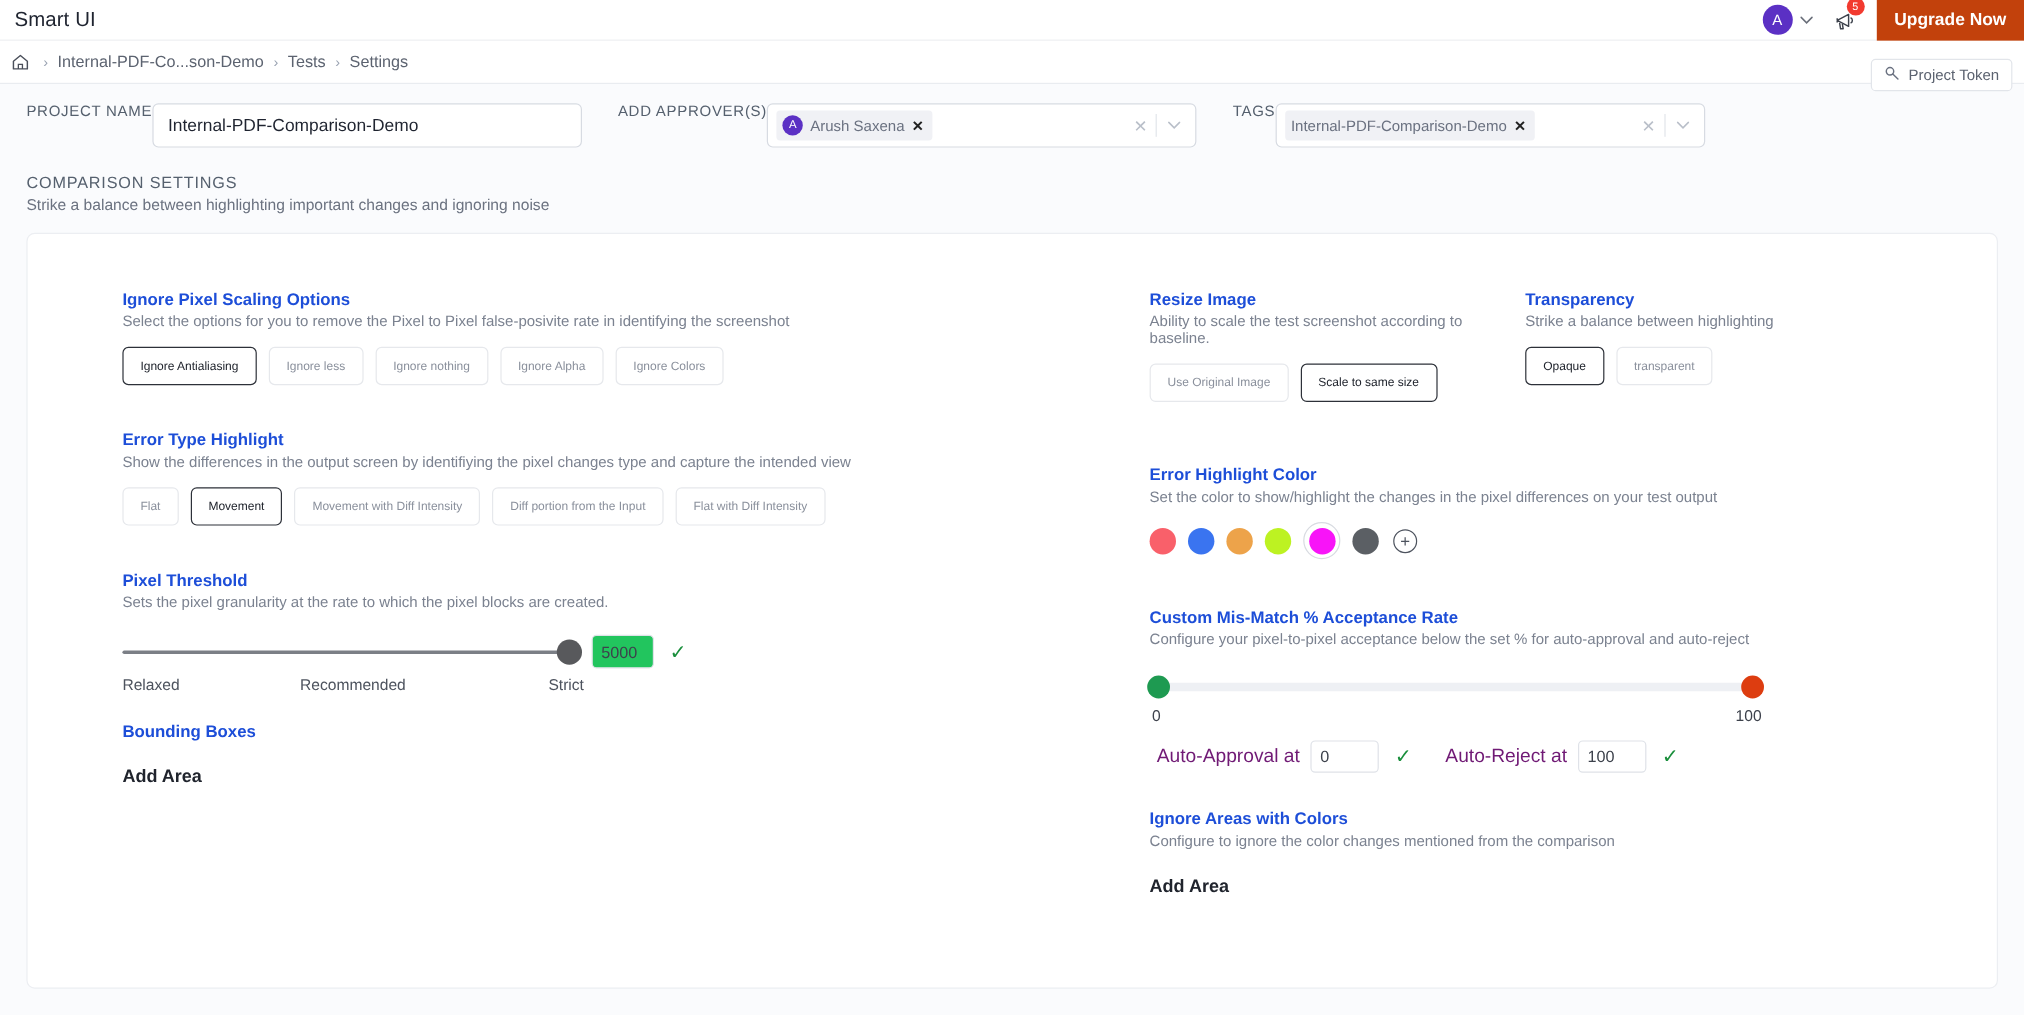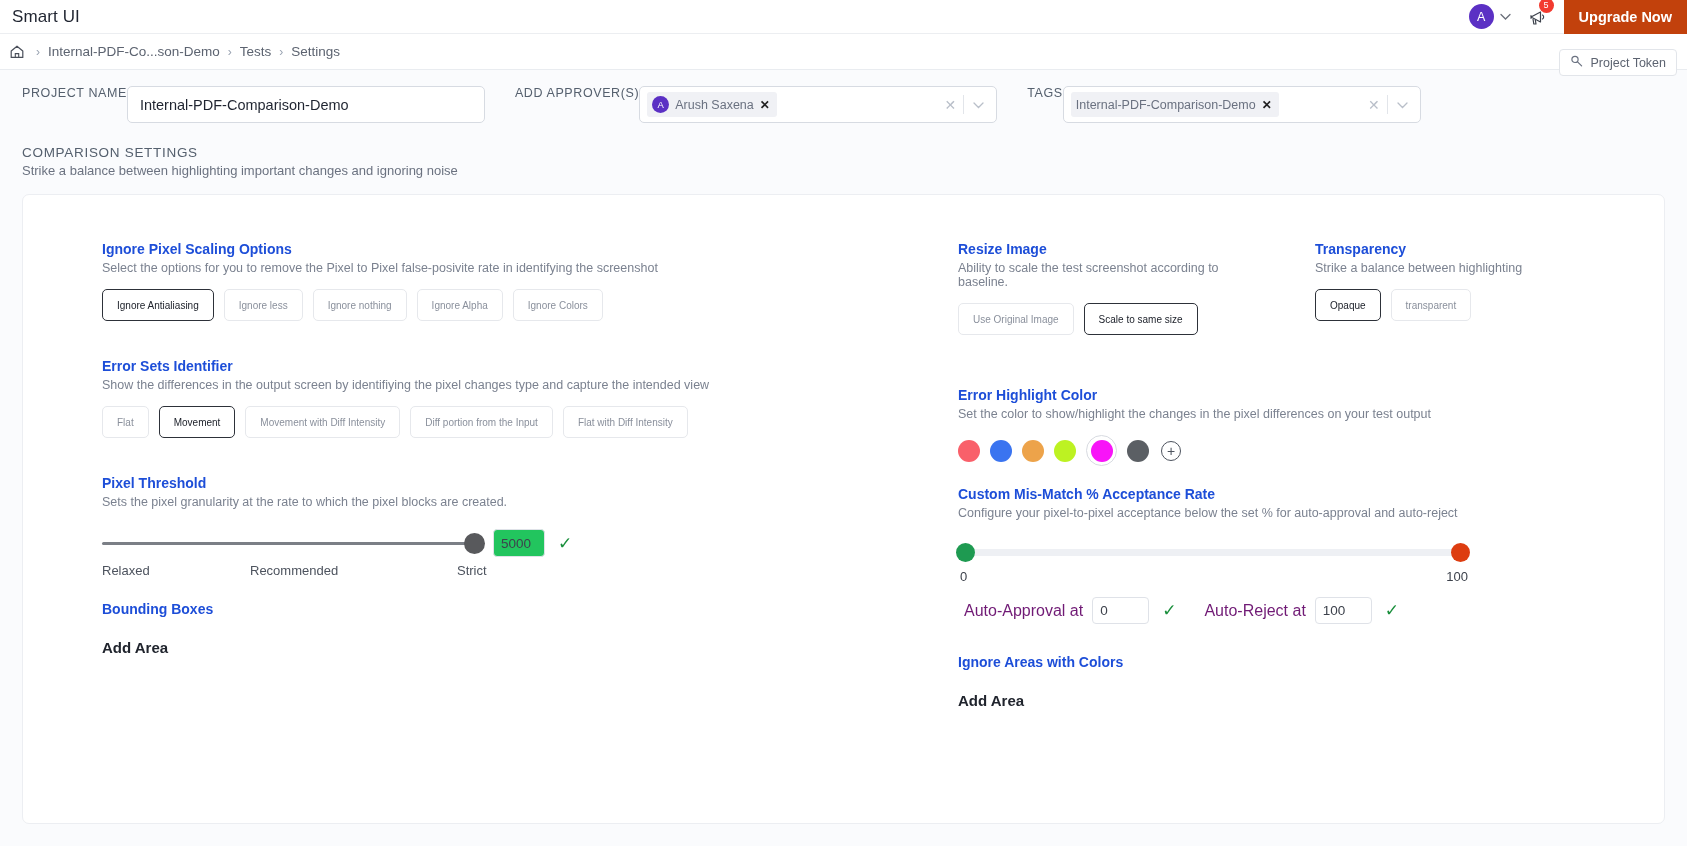--- a/index.html
+++ b/index.html
@@ -323,21 +323,21 @@
     margin-top: 6px;
     font-size: 13px;
     color: #4d535e;
     position: relative;
   }
   .sl-relaxed { position:absolute; left: 0; }
   .sl-recommended { position:absolute; left: 148px; }
   .sl-strict { position:absolute; left: 355px; }
 
   
-  .rc-top { display: flex; gap: 44px; }
+  .rc-top { display: flex; }
   .rc-resize { width: 313px; padding-left: 0; }
   .rc-transp { width: 300px; }
 
   .swatch-row {
     display: flex;
     align-items: center;
     gap: 10px;
     margin-top: 14px;
   }
   .swatch {
@@ -545,21 +545,21 @@
         <div class="btn-row">
           <button class="opt-btn selected">Ignore Antialiasing</button>
           <button class="opt-btn">Ignore less</button>
           <button class="opt-btn">Ignore nothing</button>
           <button class="opt-btn">Ignore Alpha</button>
           <button class="opt-btn">Ignore Colors</button>
         </div>
       </div>
 
       <div class="section">
-        <div class="grp-title">Error Sets Identifier</div>
+        <div class="grp-title">Error Type Highlight</div>
         <div class="grp-sub">Show the differences in the output screen by identifiying the pixel changes type and capture the intended view</div>
         <div class="btn-row">
           <button class="opt-btn">Flat</button>
           <button class="opt-btn selected">Movement</button>
           <button class="opt-btn">Movement with Diff Intensity</button>
           <button class="opt-btn">Diff portion from the Input</button>
           <button class="opt-btn">Flat with Diff Intensity</button>
         </div>
       </div>
 
@@ -620,21 +620,21 @@
           <div class="swatch" style="background: rgb(237, 163, 74);"></div>
           <div class="swatch" style="background: rgb(189, 242, 34);"></div>
           <div class="swatch-sel">
             <div class="swatch" style="background: rgb(248, 20, 248);"></div>
           </div>
           <div class="swatch" style="background: rgb(91, 95, 100);"></div>
           <div class="swatch-add">+</div>
         </div>
       </div>
 
-      <div class="section" style="margin-top:20px;">
+      <div class="section" style="margin-top:40px;">
         <div class="grp-title">Custom Mis-Match % Acceptance Rate</div>
         <div class="grp-sub">Configure your pixel-to-pixel acceptance below the set % for auto-approval and auto-reject</div>
 
         <div class="range-wrap">
           <div class="range-track"></div>
           <div class="range-knob green"></div>
           <div class="range-knob red"></div>
         </div>
         <div class="range-ticks">
           <span class="tick-min">0</span>
@@ -647,18 +647,19 @@
           <span class="check">✓</span>
           <span class="approval-gap"></span>
           <span class="approval-label">Auto-Reject at</span>
           <input class="approval-input" type="text" value="100" style="">
           <span class="check">✓</span>
         </div>
       </div>
 
       <div class="section" style="margin-top:30px;">
         <div class="grp-title">Ignore Areas with Colors</div>
+        <div class="grp-sub">Configure to ignore the color changes mentioned from the comparison</div>
         <div class="add-area">Add Area</div>
       </div>
 
     </div>
   </div>
 </div>
 
 </body></html>

